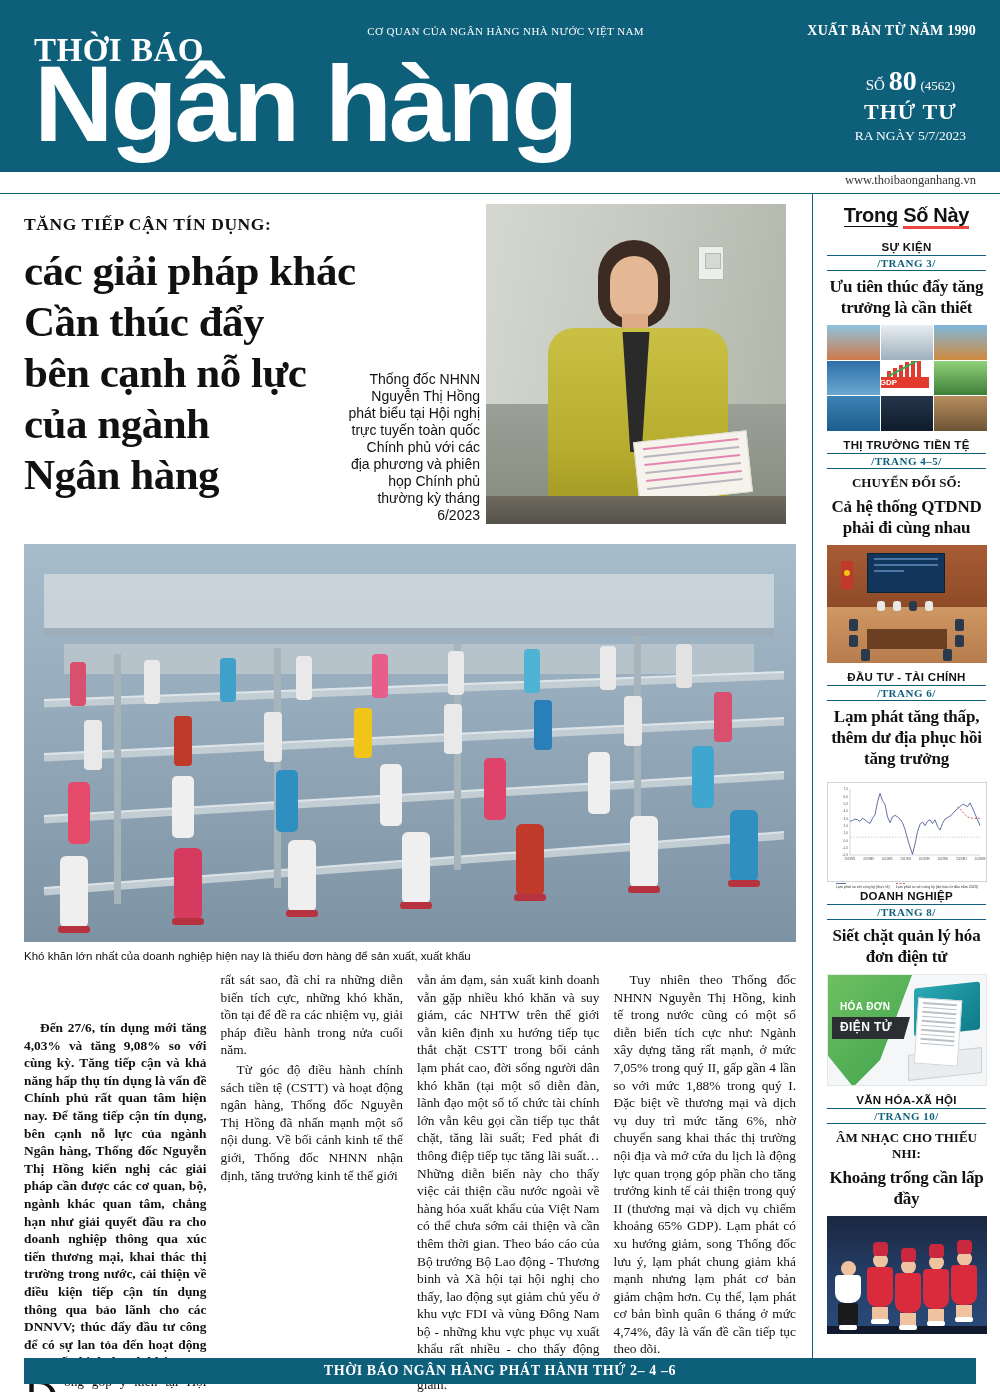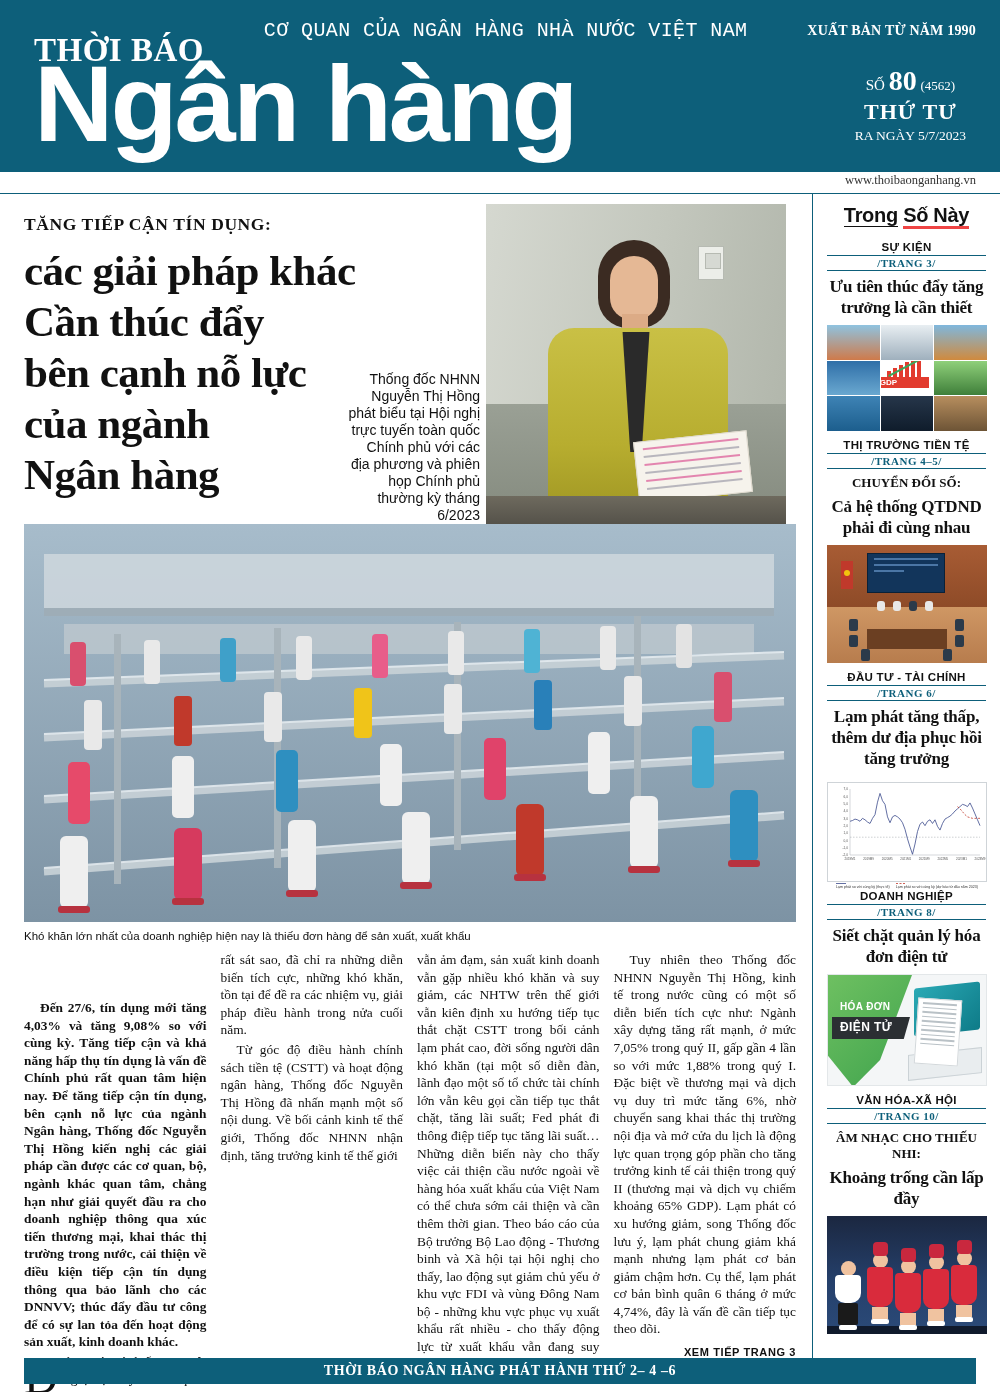--- a/index.html
+++ b/index.html
@@ -37,22 +37,22 @@
   .mast-thoibao {
     font-family: "Liberation Serif", serif;
     font-weight: bold;
     font-size: 33px;
     letter-spacing: 0.5px;
     line-height: 38px;
     white-space: nowrap;
     margin-top: 21px;
   }
   .mast-agency {
-    font-family: Liberation Mono, monospace;
-    font-size: 20px;
+    font-family: Liberation Serif, serif;
+    font-size: 11px;
     letter-spacing: 0.4px;
     line-height: 34px;
     white-space: nowrap;
     padding-top: 4px;
   }
   .mast-since {
     font-family: "Liberation Serif", serif;
     font-weight: bold;
     font-size: 14px;
     letter-spacing: 0.2px;
@@ -228,21 +228,21 @@
     bottom: 0;
     width: 134px;
     text-align: right;
     font-family: "Liberation Sans", sans-serif;
     font-size: 14px;
     line-height: 17px;
     color: #111;
   }
 
   
-  .mainphoto-wrap { margin-top: 0; position: relative; }
+  .mainphoto-wrap { margin-top: 20px; position: relative; }
   .mainphoto {
     width: 772px; height: 398px; position: relative; overflow: hidden;
     background: linear-gradient(#9fb7c6 0%, #8aa2b3 30%, #7f98aa 100%);
   }
   .mp-floor {
     position:absolute; left:0; bottom:0; width:772px; height:108px;
     background: linear-gradient(#5f7281, #4b5c6a);
   }
   .mp-cap-note {
     position:absolute; left:4px; bottom:6px;

